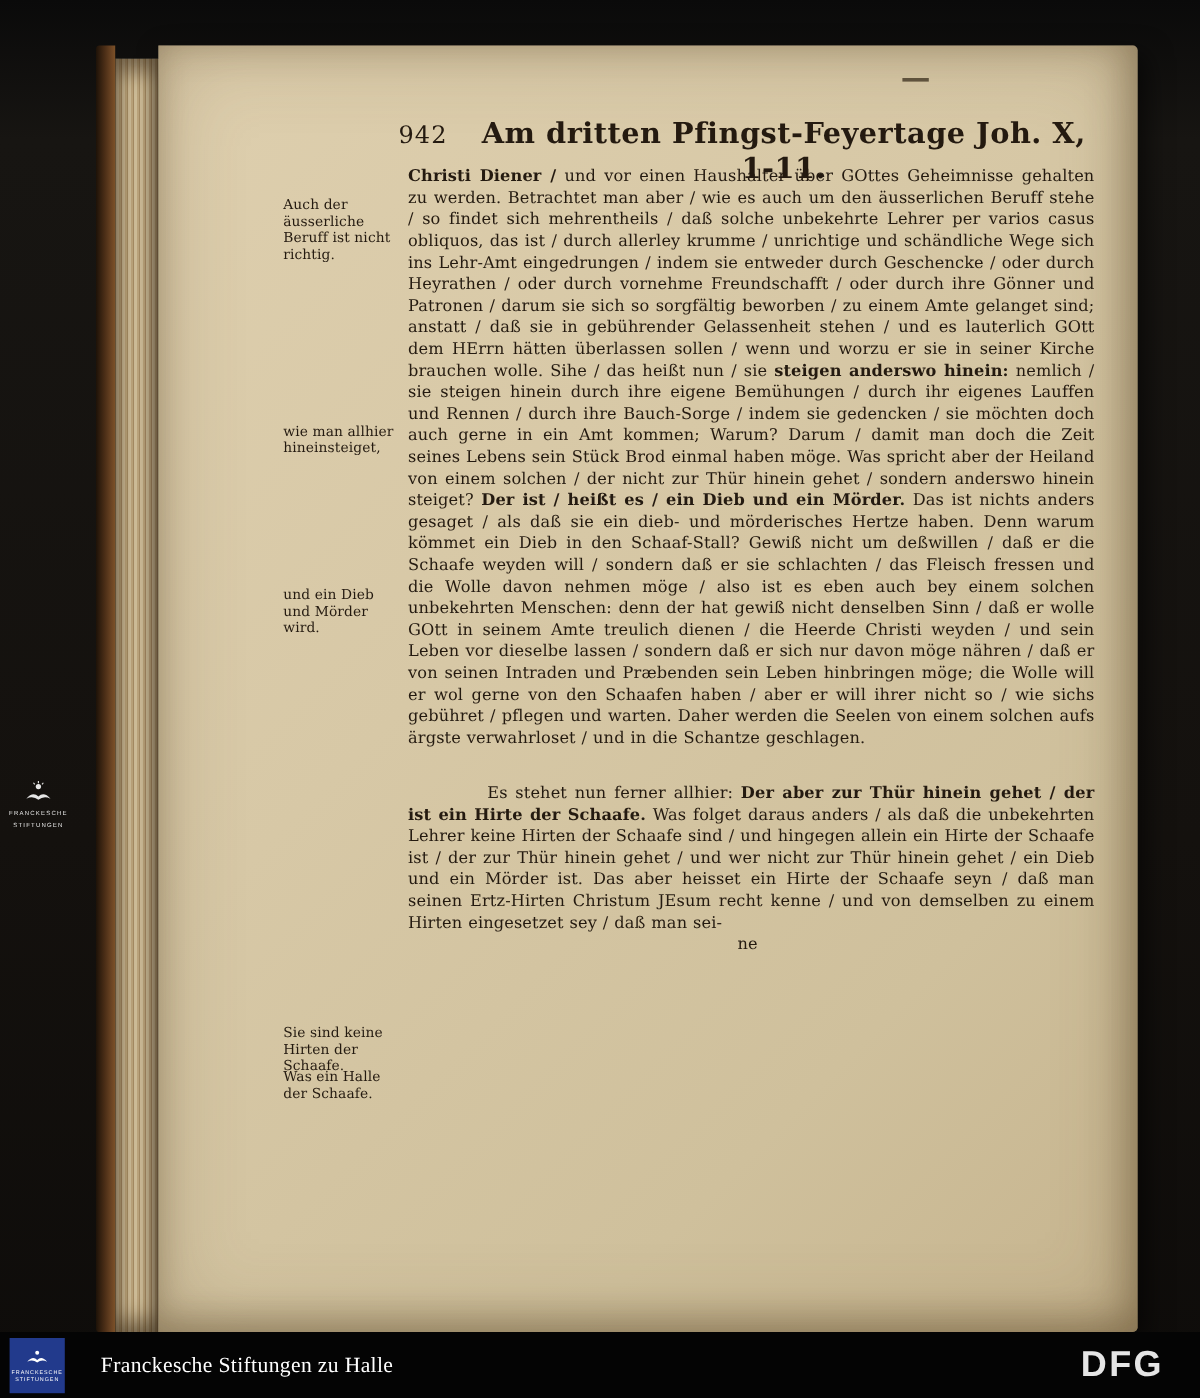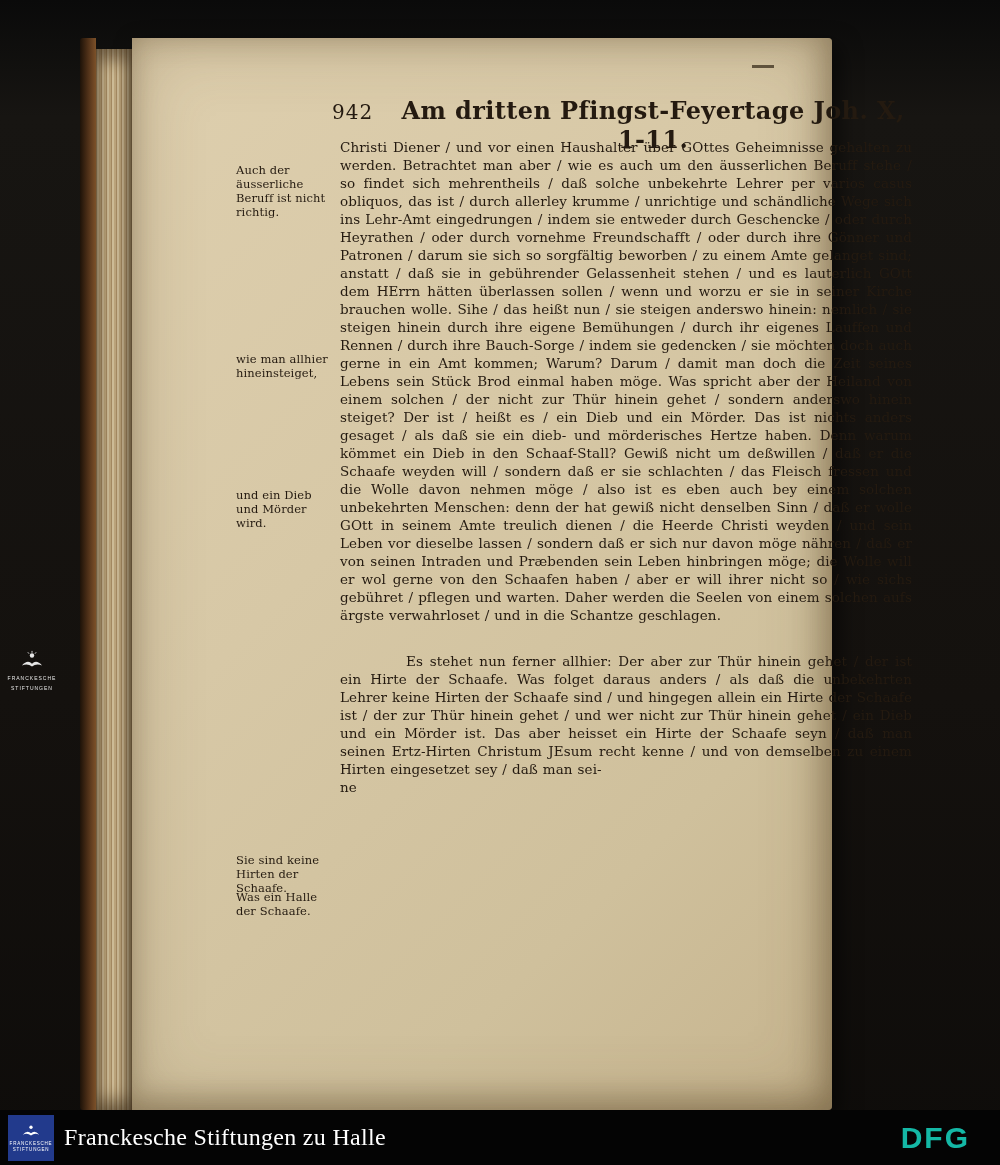--- a/index.html
+++ b/index.html
@@ -16,21 +16,21 @@
     width:16px; height:100%;
     background:linear-gradient(90deg,#1d1208,#4a2d16 45%,#6b4423 80%,#7c5128);
     border-radius:3px 0 0 3px;
   }
   .page-stack {
     width:36px; height:99%; align-self:flex-end;
     background:repeating-linear-gradient(90deg,#a98f66 0 1px,#d2c09b 1px 3px,#bfa87e 3px 5px);
     box-shadow:inset 0 -10px 18px rgba(40,25,10,.55), inset 0 12px 16px rgba(40,25,10,.45);
   }
   .page {
-    position:relative; width:700px; height:100%;
+    position:relative; width:816px; height:100%;
     background:linear-gradient(135deg,#decfae 0%,#d7c8a6 40%,#cfc09c 75%,#c6b48e 100%);
     box-shadow:inset 0 0 70px rgba(95,72,40,.30), inset -14px 0 30px rgba(70,48,22,.22),
                inset 0 -12px 26px rgba(70,48,22,.22), 6px 8px 22px rgba(0,0,0,.6);
     border-radius:0 4px 4px 0;
     color:#241a10;
   }
 
   .sig-mark { position:absolute; top:27px; left:620px; width:22px; height:3px; background:#3a2d1c; opacity:.75; }
 
   .page-header {
@@ -45,22 +45,22 @@
   .margin-note {
     position:absolute; left:0; width:94px;
     font-size:11.5px; line-height:14px; letter-spacing:.1px;
   }
   .main-text { margin-left:104px; width:572px; }
   .body-par {
     font-size:13.5px; line-height:18px; text-align:justify;
     letter-spacing:.1px; word-spacing:.5px;
   }
   .body-par.indent { margin-top:28px; text-indent:66px; }
-  .body-par .b { font-weight:normal; }
-  .catchword { width:100%; text-align:left; font-size:13.5px; line-height:18px; padding-right:6px; }
+  .body-par .b { font-weight:bold; }
+  .catchword { width:100%; text-align:center; font-size:13.5px; line-height:18px; padding-right:6px; }
 
   
   .side-logo {
     position:absolute; left:6px; top:650px; width:52px;
     display:flex; flex-direction:column; align-items:center; gap:3px;
     color:#f2f2f2; opacity:.95; text-align:center;
   }
   .side-logo svg { width:22px; height:22px; }
   .side-logo .cap { font-family:"Liberation Sans", sans-serif; font-size:5px; letter-spacing:1px; line-height:7px; }
 
@@ -70,25 +70,25 @@
     background:#040404; display:flex; align-items:center;
   }
   .fs-logo {
     width:46px; height:46px; margin-left:8px; background:#223a8c;
     display:flex; flex-direction:column; align-items:center; justify-content:center; gap:2px;
     cursor:pointer;
   }
   .fs-logo svg { width:18px; height:16px; }
   .fs-logo .cap { font-family:"Liberation Sans", sans-serif; font-size:4.5px; letter-spacing:.8px; color:#fff; line-height:5.5px; text-align:center; }
   .bar-title {
-    margin-left:10px; color:#ffffff; font-family:"Liberation Serif", serif;
-    font-size:24px; letter-spacing:.3px;
+    margin-left:30px; color:#ffffff; font-family:"Liberation Serif", serif;
+    font-size:18px; letter-spacing:.3px;
   }
   .dfg-logo {
-    margin-left:auto; margin-right:30px; color:#14b8a6;
+    margin-left:auto; margin-right:30px; color:#e5e5e5;
     font-family:"Liberation Sans", sans-serif; font-weight:bold;
     font-size:30px; letter-spacing:2px; cursor:pointer;
   }
 </style>
 </head>
 <body>
 
 <div class="stage">
 
   <div class="book">

